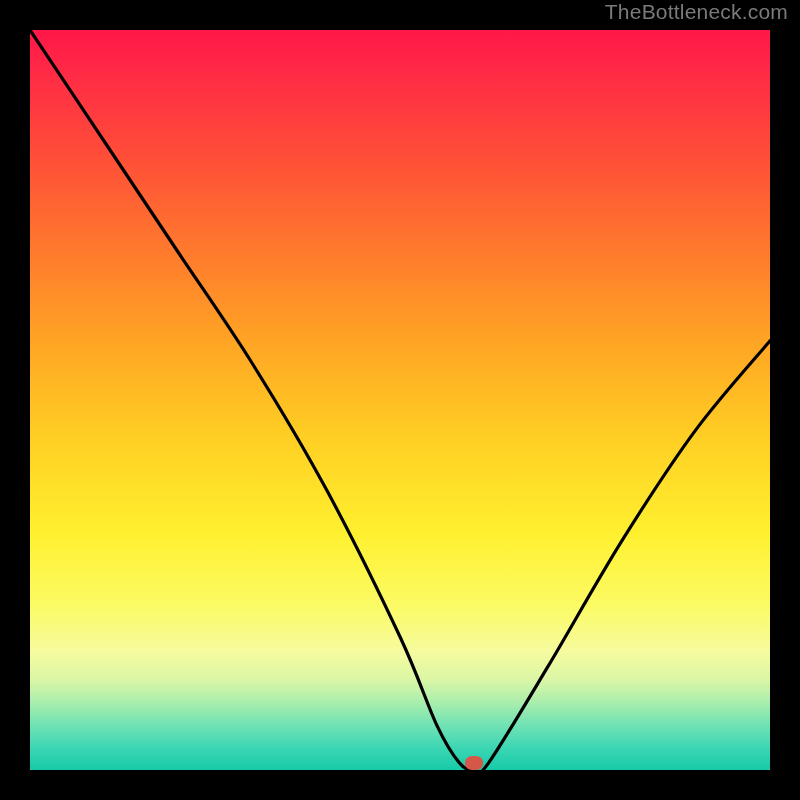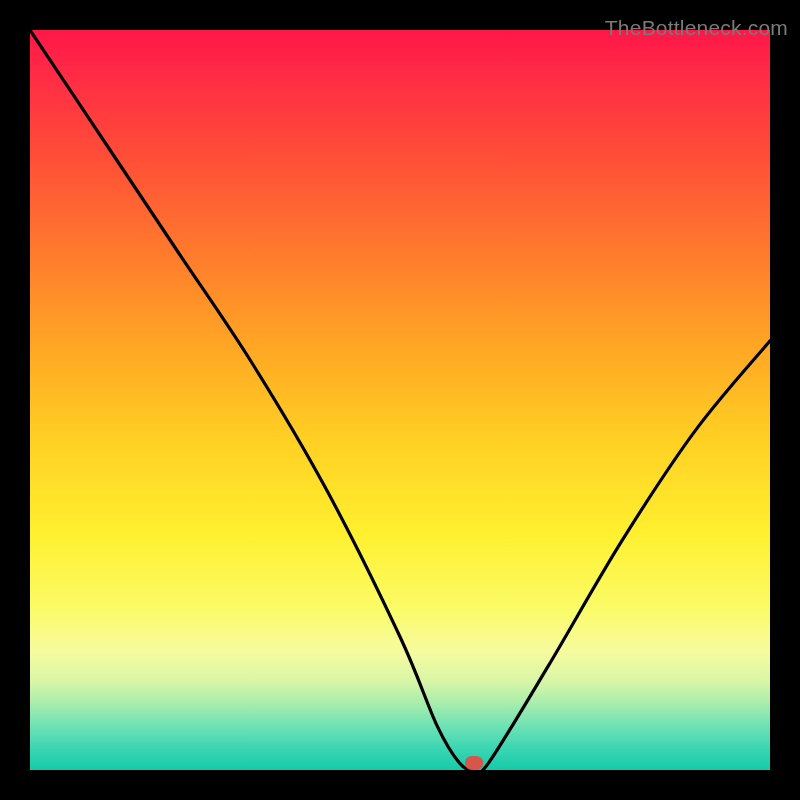--- a/index.html
+++ b/index.html
@@ -12,21 +12,21 @@
     overflow: hidden;
   }
   .frame {
     position: relative;
     width: 800px;
     height: 800px;
     background: #000;
   }
   .watermark {
     position: absolute;
-    top: 16px;
+    top: 0;
     right: 12px;
     color: #7a7a7a;
     font-size: 21px;
     font-weight: 500;
     letter-spacing: 0.2px;
     z-index: 4;
   }
   .plot-area {
     position: absolute;
     left: 30px;

